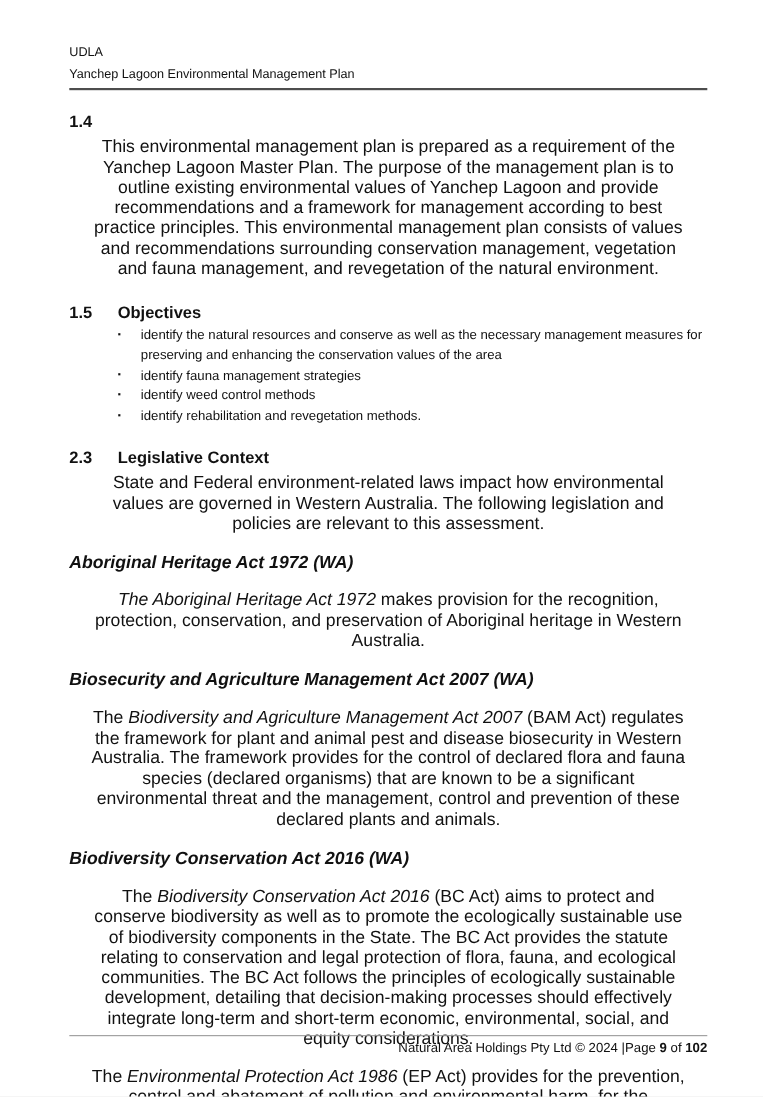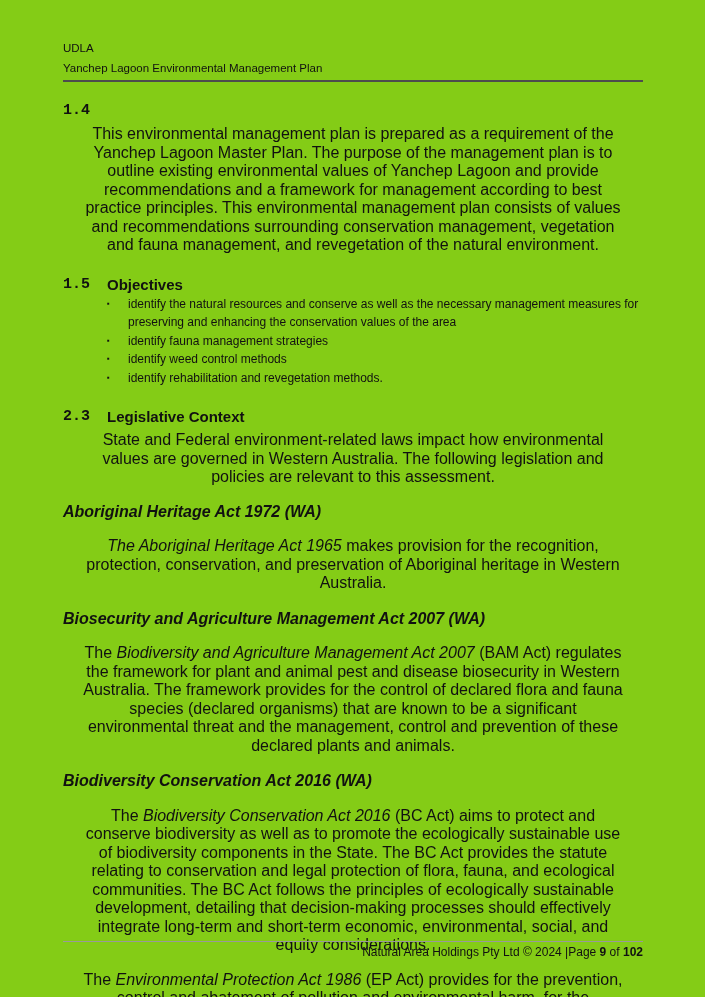--- a/index.html
+++ b/index.html
@@ -1,19 +1,19 @@
 <!DOCTYPE html>
 <html><head>
 <meta charset="utf-8">
 <style>
   html, body { margin: 0; padding: 0; background: #e8e8e8; }
   .page {
     width: 705px;
     height: 997px;
-    background: #84cc16;
+    background: #ffffff;
     position: relative;
     margin: 0 auto;
     font-family: "Liberation Sans", sans-serif;
     color: #111111;
     overflow: hidden;
     box-sizing: border-box;
   }
   .content {
     padding: 38px 62px 0 63px;
   }
@@ -23,21 +23,21 @@
     padding-bottom: 2px;
     border-bottom: 2px solid #4d4d4d;
   }
   .section-heading {
     display: flex;
     font-weight: bold;
     font-size: 15px;
     line-height: 20px;
     margin: 20px 0 0 0;
   }
-  .section-heading .num { width: 44px; flex: 0 0 44px; font-family: Liberation Mono, monospace; }
+  .section-heading .num { width: 44px; flex: 0 0 44px; }
   .section-heading.first { margin-top: 19px; }
   p.body {
     font-size: 16px;
     line-height: 18.5px;
     margin: 16px;
     text-align: center;
   }
   p.after-heading { margin-top: 4px; }
   .bullets { margin: 0; }
   .bullet-row {
@@ -114,21 +114,21 @@
       </div>
     </div>
 
     <div class="section-heading">
       <span class="num">2.3</span>
       <span>Legislative Context</span>
     </div>
     <p class="body after-heading">State and Federal environment-related laws impact how environmental values are governed in Western Australia. The following legislation and policies are relevant to this assessment.</p>
 
     <p class="act-heading first-act">Aboriginal Heritage Act 1972 (WA)</p>
-    <p class="body"><span class="it">The Aboriginal Heritage Act 1965</span><span> makes provision for the recognition, protection, conservation, and preservation of Aboriginal heritage in Western Australia.</span></p>
+    <p class="body"><span class="it">The Aboriginal Heritage Act 1972</span><span> makes provision for the recognition, protection, conservation, and preservation of Aboriginal heritage in Western Australia.</span></p>
 
     <p class="act-heading">Biosecurity and Agriculture Management Act 2007 (WA)</p>
     <p class="body"><span>The </span><span class="it">Biodiversity and Agriculture Management Act 2007</span><span> (BAM Act) regulates the framework for plant and animal pest and disease biosecurity in Western Australia. The framework provides for the control of declared flora and fauna species (declared organisms) that are known to be a significant environmental threat and the management, control and prevention of these declared plants and animals.</span></p>
 
     <p class="act-heading">Biodiversity Conservation Act 2016 (WA)</p>
     <p class="body"><span>The </span><span class="it">Biodiversity Conservation Act 2016</span><span> (BC Act) aims to protect and conserve biodiversity as well as to promote the ecologically sustainable use of biodiversity components in the State. The BC Act provides the statute relating to conservation and legal protection of flora, fauna, and ecological communities. The BC Act follows the principles of ecologically sustainable development, detailing that decision-making processes should effectively integrate long-term and short-term economic, environmental, social, and equity considerations.</span></p>
 
     <p class="body"><span>The </span><span class="it">Environmental Protection Act 1986</span><span> (EP Act) provides for the prevention, control and abatement of pollution and environmental harm, for the conservation, preservation, protection, enhancement, and management of the environment connected with the foregoing. The Environmental Protection Authority is established under this act and provides a structured policy framework that is consistent with the EP Act. The</span></p>
 
   </div>

